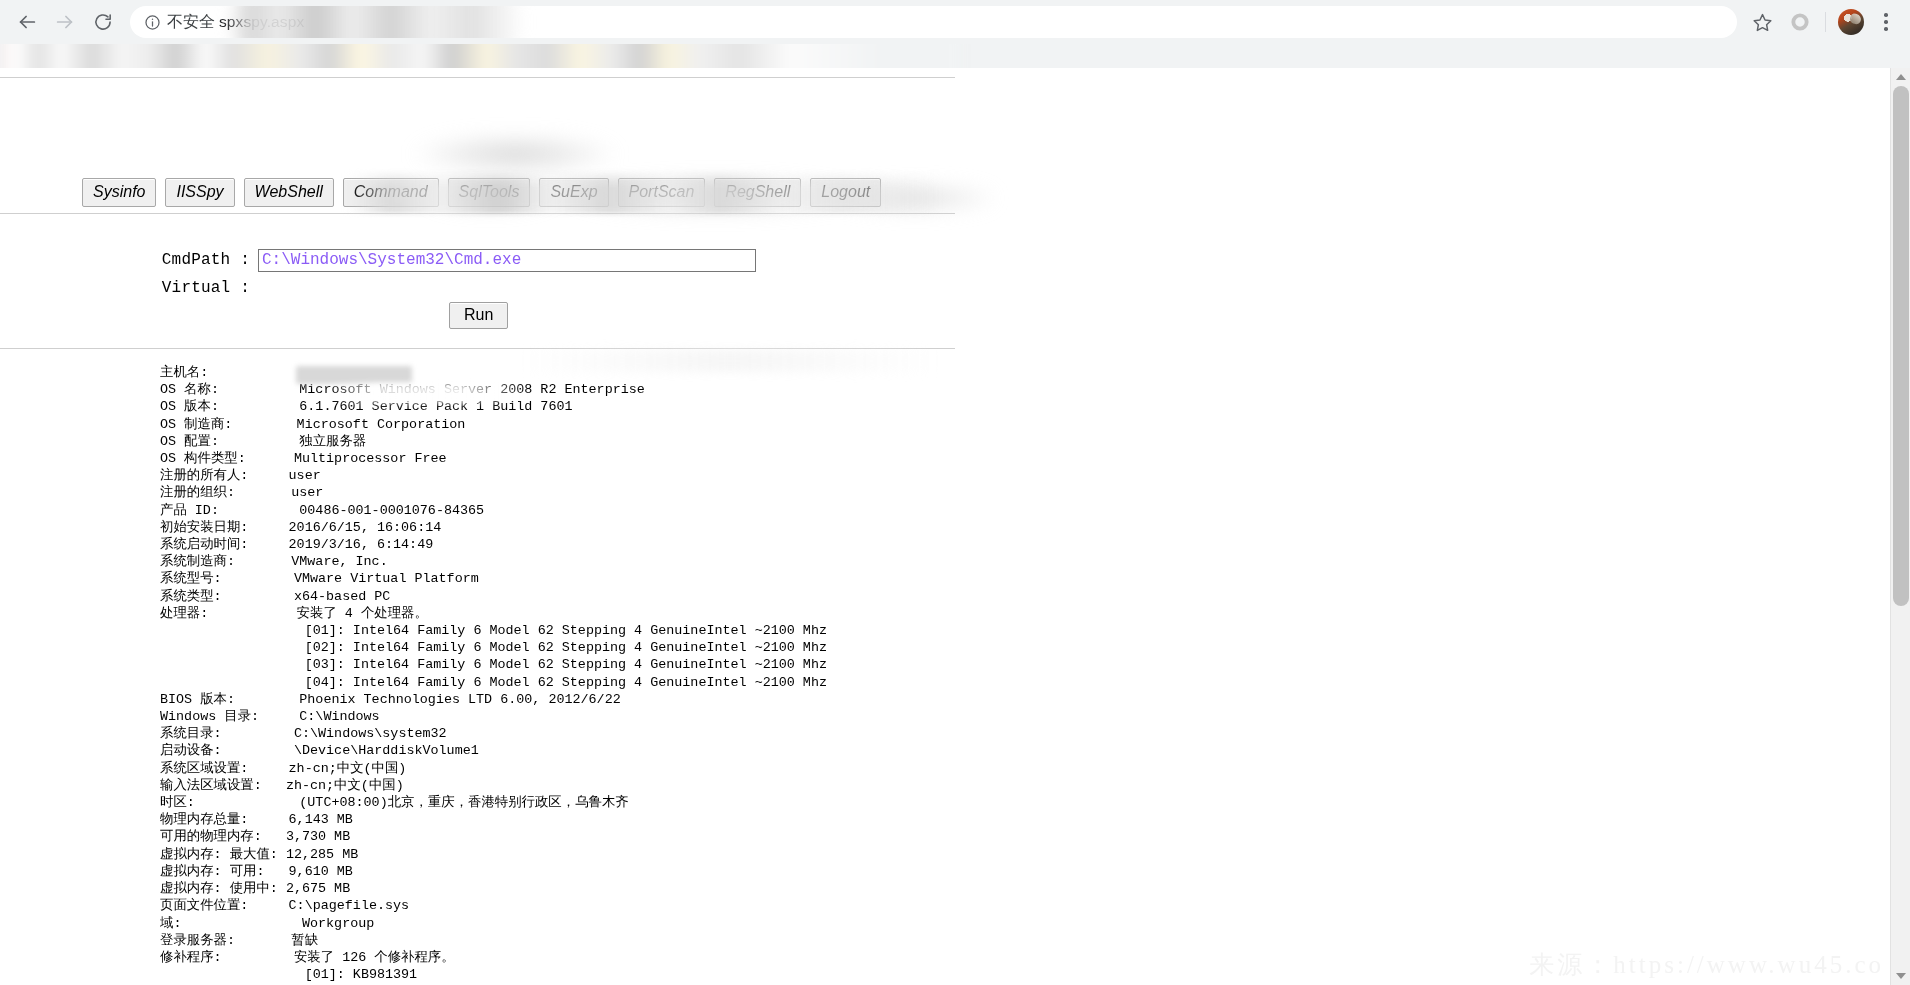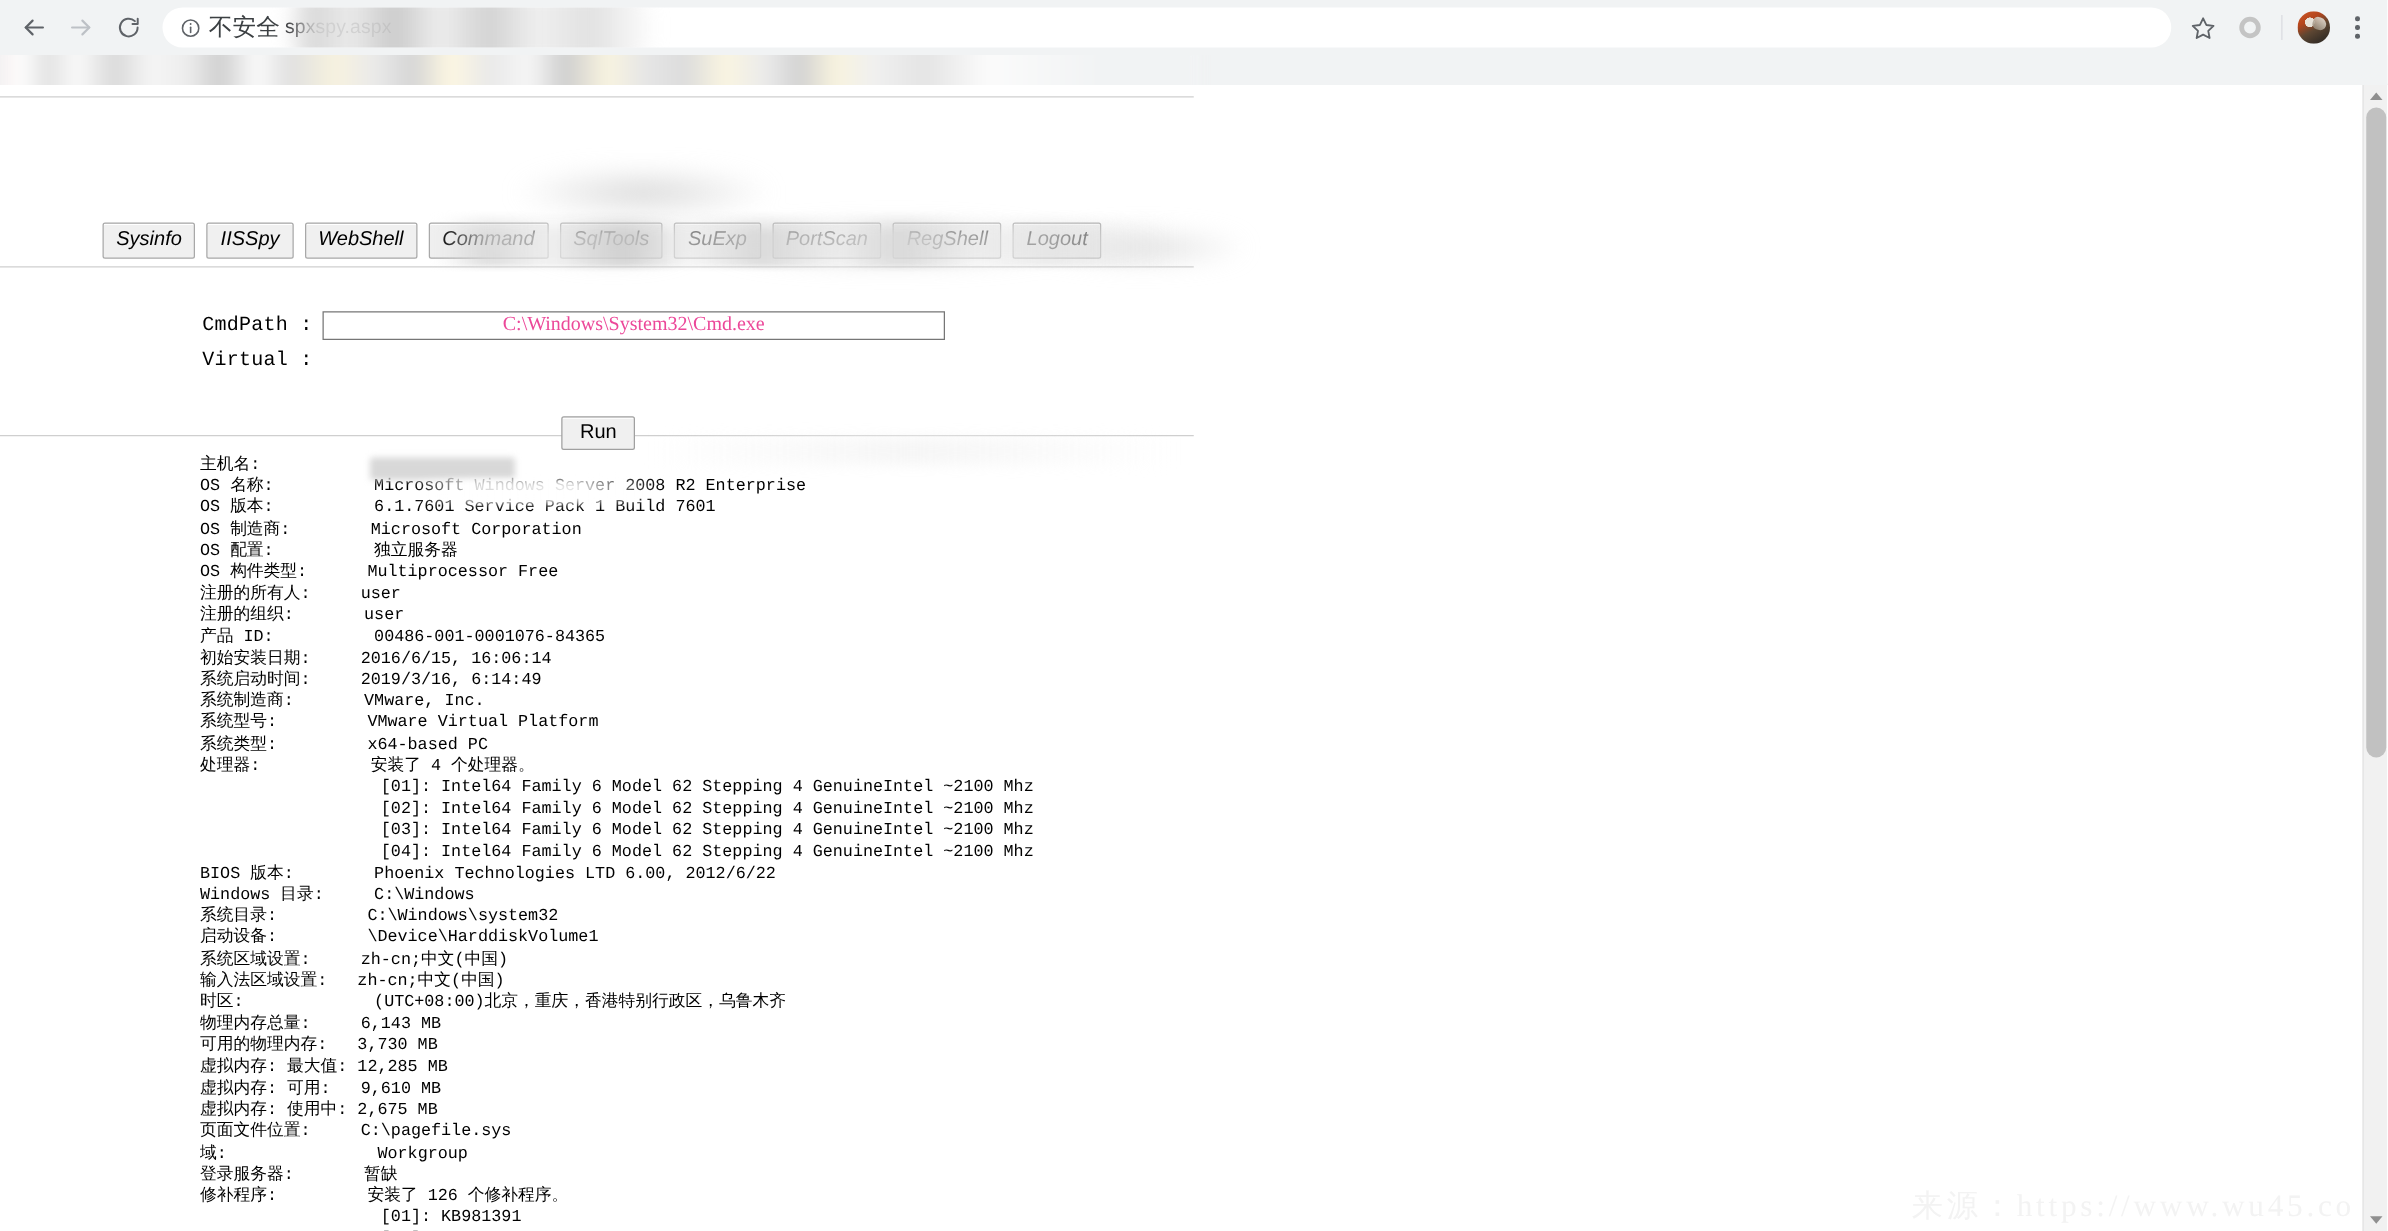--- a/index.html
+++ b/index.html
@@ -47,21 +47,21 @@
     position:relative;
     overflow:hidden;
   }
   .sec-icon{
     width:17px;height:17px;flex:0 0 auto;
     margin-right:6px;
     color:#5f6368;
   }
   .sec-icon svg{display:block;}
   .sec-label{
-    font-size:19px;color:#3c4043;
+    font-size:16px;color:#3c4043;
     white-space:nowrap;flex:0 0 auto;
     margin-right:4px;
   }
   .url-text{
     font-size:15.5px;color:#202124;
     white-space:nowrap;
     letter-spacing:.1px;
   }
   
   .url-redact{
@@ -245,30 +245,29 @@
     font-size:16px;
     color:#000000;
     letter-spacing:.2px;
     white-space:nowrap;
   }
   .form-input{
     width:498px;height:23px;
     border:1px solid #767676;
     border-radius:0;
     background:#ffffff;
-    font-family:Liberation Serif, serif;
+    font-family:Liberation Mono, monospace;
     font-size:16px;
-    color:#ec4899;
+    color:#8b5cf6;
     padding:0 3px;
     box-sizing:border-box;
     outline:none;
-    text-align:center;
   }
   .run-wrap{
-    margin-top:31px;
+    margin-top:0;
     padding-left:449px;
   }
   .run-btn{
     font-family:"Liberation Sans",sans-serif;
     font-size:16px;
     color:#000000;
     background:#f0f0f0;
     border:1px solid #a0a0a0;
     border-radius:2px;
     padding:3px 14px 4px 14px;

